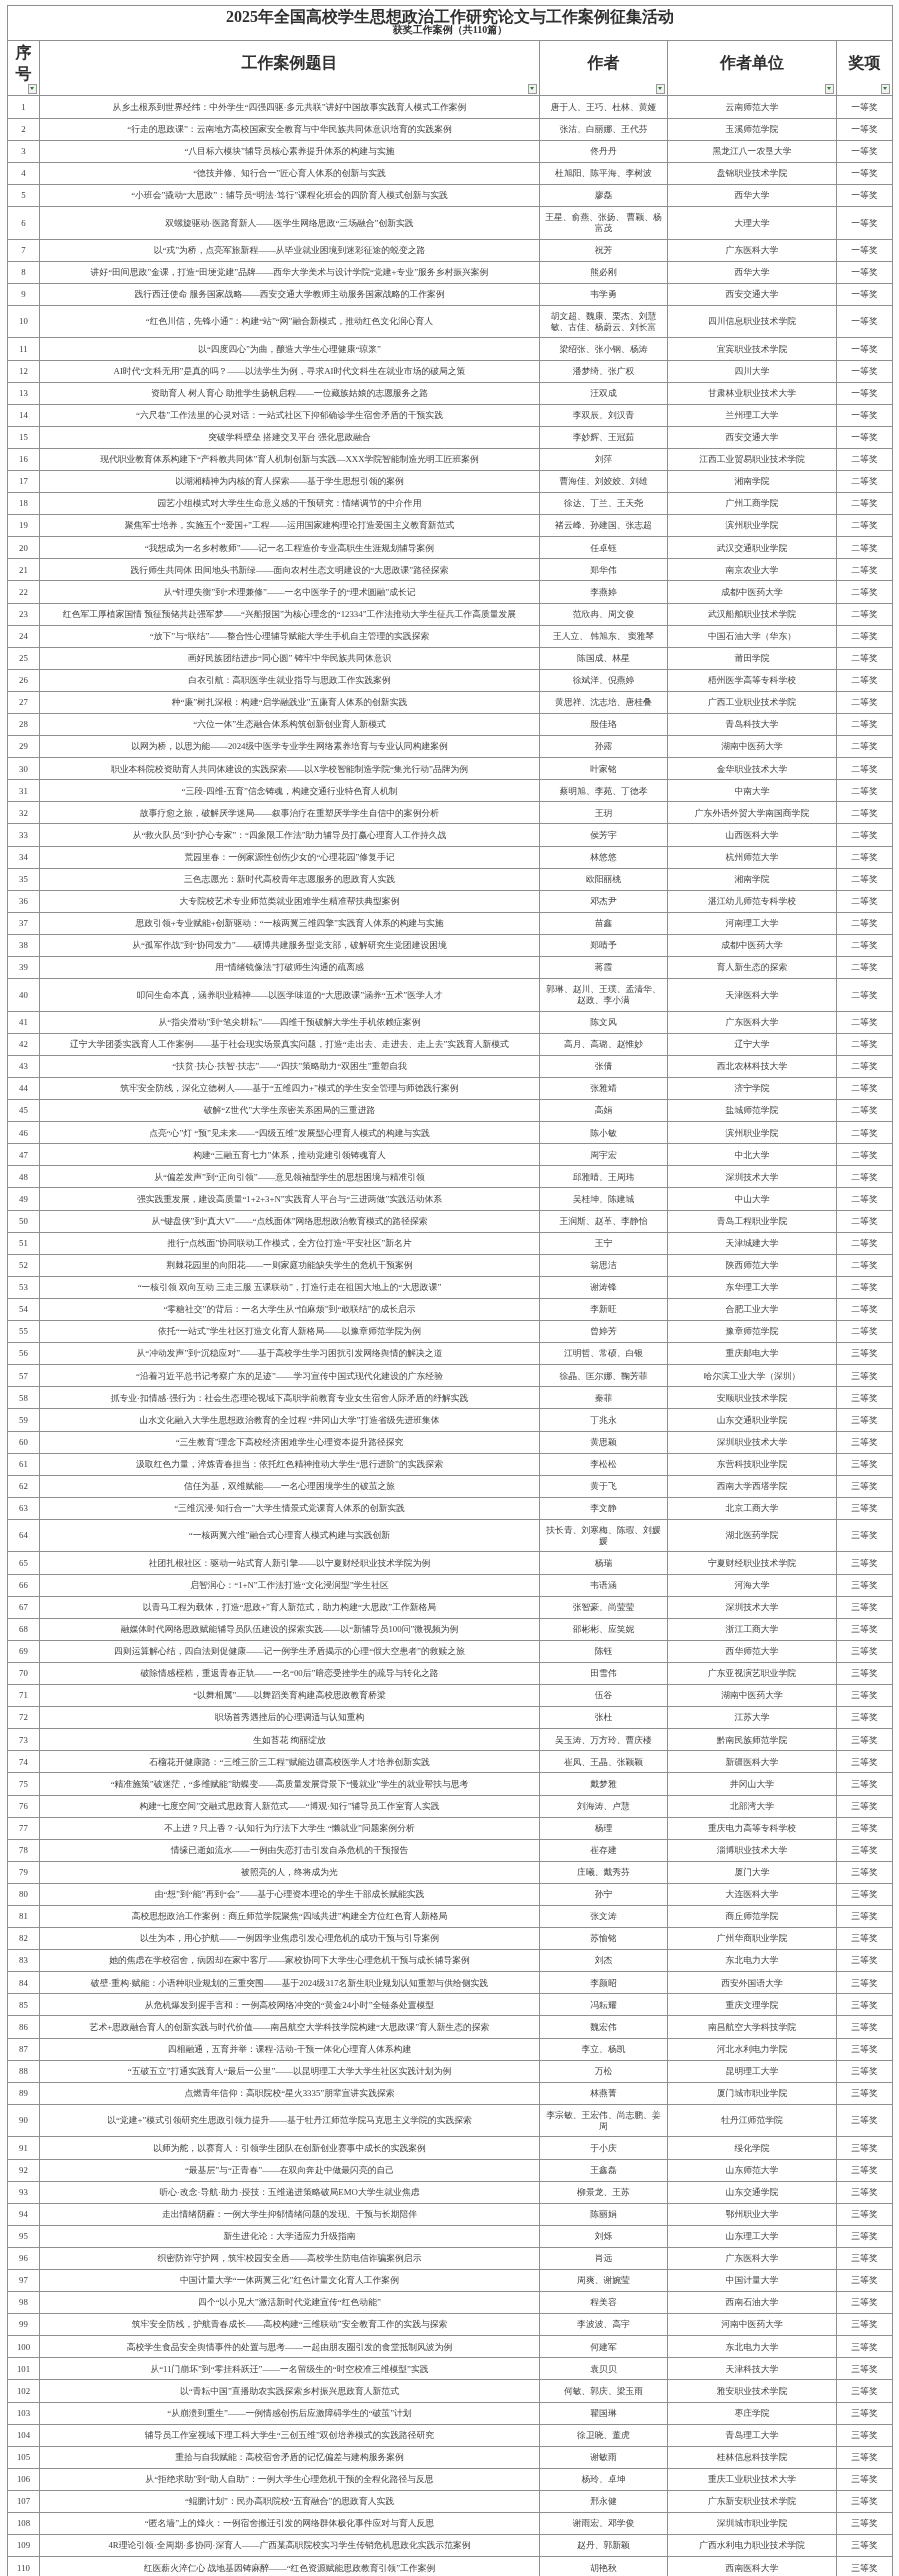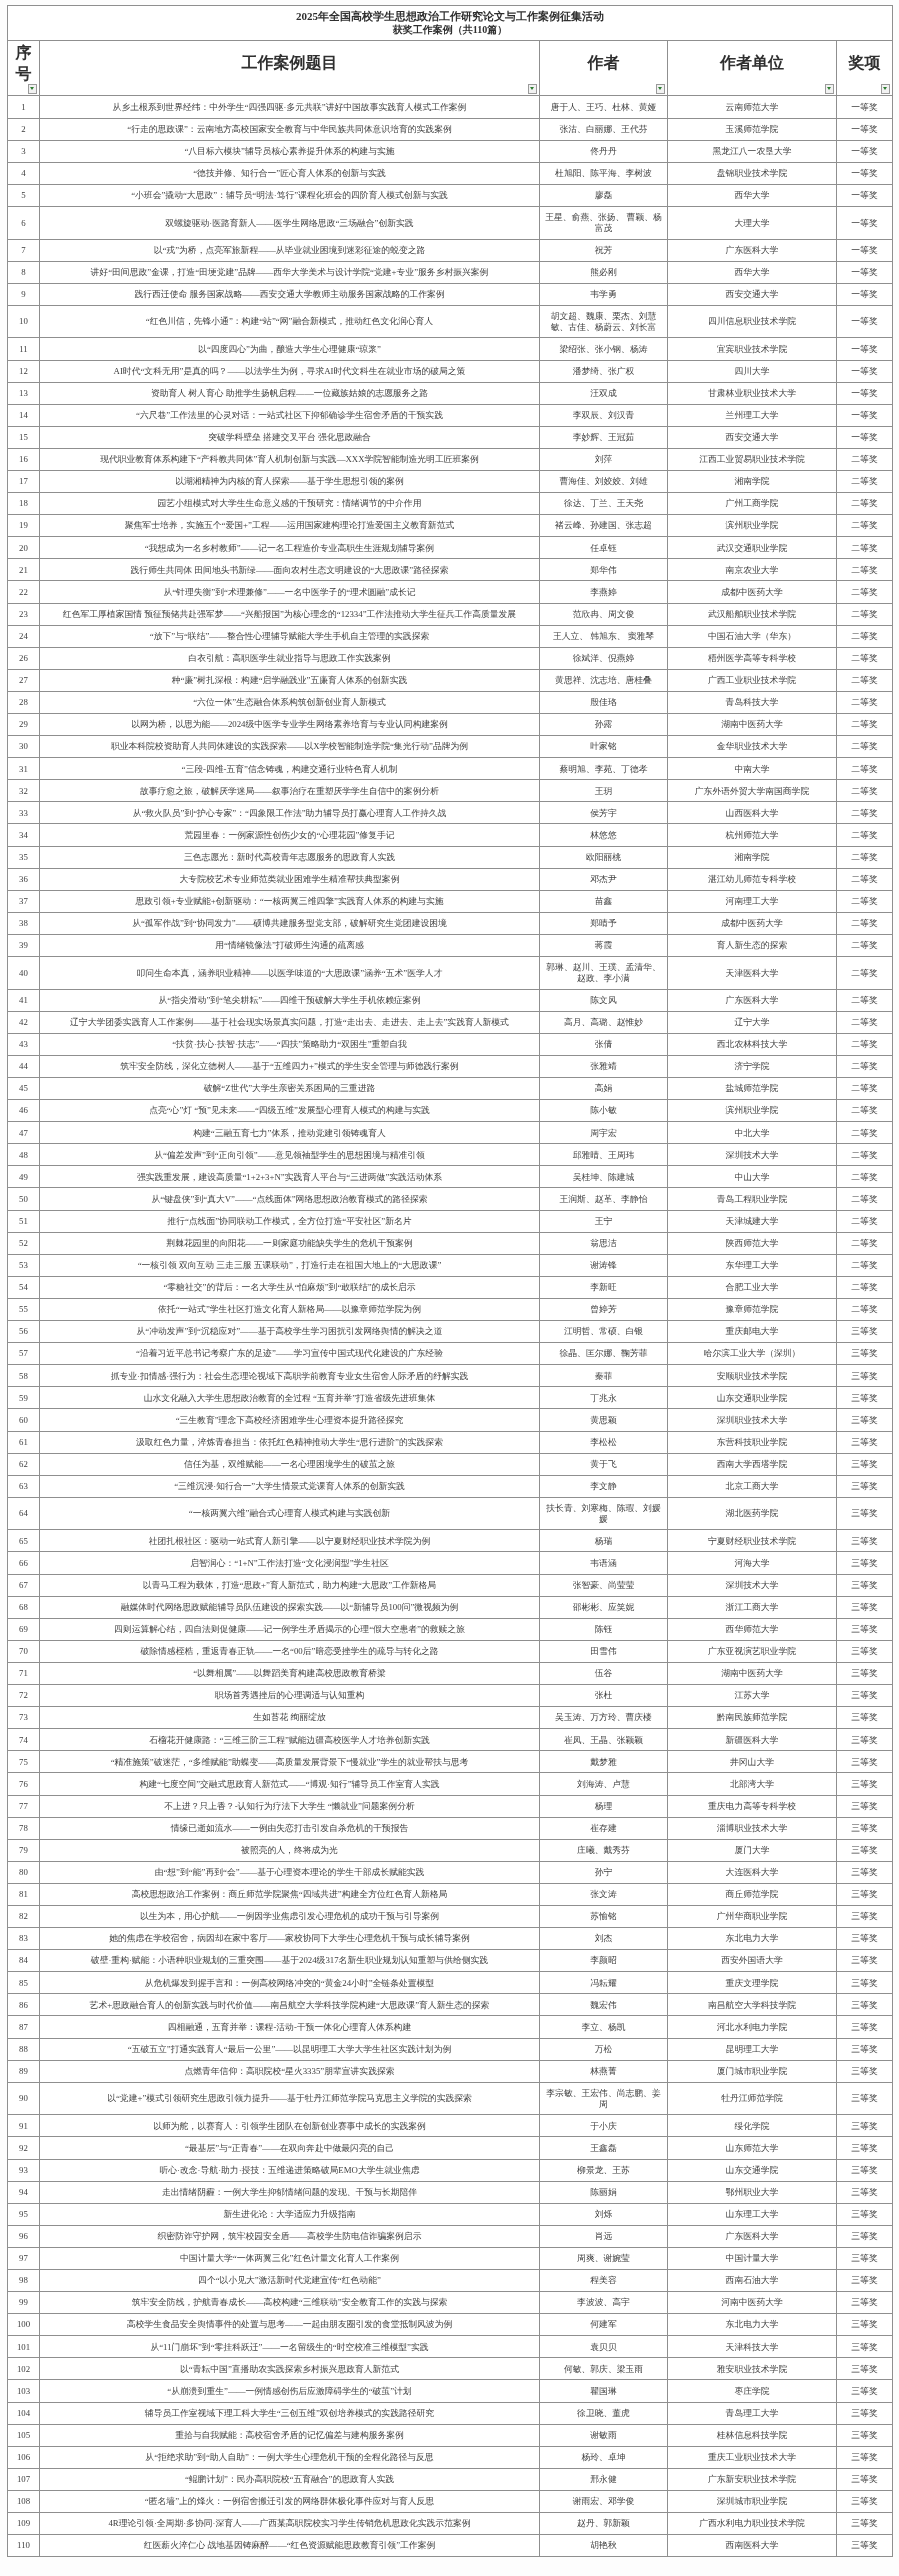--- a/index.html
+++ b/index.html
@@ -11,21 +11,21 @@
   col.c-no    { width: 32px; }
   col.c-title { width: 500px; }
   col.c-auth  { width: 128px; }
   col.c-org   { width: 169px; }
   col.c-award { width: 56px; }
 
   td, th { border: 0.9px solid #8f8f8f; text-align: center; vertical-align: middle; }
 
   
   .title-cell { border: 0.9px solid #8f8f8f; border-bottom: 0.9px solid #8f8f8f; padding: 3.5px 1.8px 4.4px 1.8px; }
-  .title-line1 { font-size: 11px; font-weight: bold; color: #2f2f2f; line-height: 13px; }
+  .title-line1 { font-size: 16px; font-weight: bold; color: #2f2f2f; line-height: 13px; }
   .title-line2 { font-size: 10px; font-weight: bold; color: #2f2f2f; line-height: 13px; }
 
   
   thead th { height: 46px; font-size: 16px; font-weight: bold; color: #2f2f2f; position: relative; background: #fff; padding: 1.8px 2.6px 10.5px 2.6px; }
   .filter-btn {
     position: absolute; right: 1.8px; bottom: 1.8px;
     width: 9.7px; height: 9.7px; background: #f2f2f2;
     border: 0.9px solid #9a9a9a; display: flex; align-items: center; justify-content: center;
   }
   .filter-btn::after {
@@ -245,20 +245,27 @@
           <td class="c4">二等奖</td>
         </tr>
         <tr>
           <td class="c0">24</td>
           <td class="c1">“放下”与“联结”——整合性心理辅导赋能大学生手机自主管理的实践探索</td>
           <td class="c2">王人立、 韩旭东、 窦雅琴</td>
           <td class="c3">中国石油大学（华东）</td>
           <td class="c4">二等奖</td>
         </tr>
         <tr>
+          <td class="c0">25</td>
+          <td class="c1">画好民族团结进步“同心圆” 铸牢中华民族共同体意识</td>
+          <td class="c2">陈国成、林星</td>
+          <td class="c3">莆田学院</td>
+          <td class="c4">二等奖</td>
+        </tr>
+        <tr>
           <td class="c0">26</td>
           <td class="c1">白衣引航：高职医学生就业指导与思政工作实践案例</td>
           <td class="c2">徐斌洋、倪燕婷</td>
           <td class="c3">梧州医学高等专科学校</td>
           <td class="c4">二等奖</td>
         </tr>
         <tr>
           <td class="c0">27</td>
           <td class="c1">种“廉”树扎深根：构建“启学融践业”五廉育人体系的创新实践</td>
           <td class="c2">黄思祥、沈志培、唐桂叠</td>
@@ -477,21 +484,21 @@
         </tr>
         <tr>
           <td class="c0">58</td>
           <td class="c1">抓专业·扣情感·强行为：社会生态理论视域下高职学前教育专业女生宿舍人际矛盾的纾解实践</td>
           <td class="c2">秦菲</td>
           <td class="c3">安顺职业技术学院</td>
           <td class="c4">三等奖</td>
         </tr>
         <tr>
           <td class="c0">59</td>
-          <td class="c1">山水文化融入大学生思想政治教育的全过程 “五育并举”打造省级先进班集体</td>
+          <td class="c1">山水文化融入大学生思想政治教育的全过程 “井冈山大学”打造省级先进班集体</td>
           <td class="c2">丁兆永</td>
           <td class="c3">山东交通职业学院</td>
           <td class="c4">三等奖</td>
         </tr>
         <tr>
           <td class="c0">60</td>
           <td class="c1">“三生教育”理念下高校经济困难学生心理资本提升路径探究</td>
           <td class="c2">黄思颖</td>
           <td class="c3">深圳职业技术大学</td>
           <td class="c4">三等奖</td>

